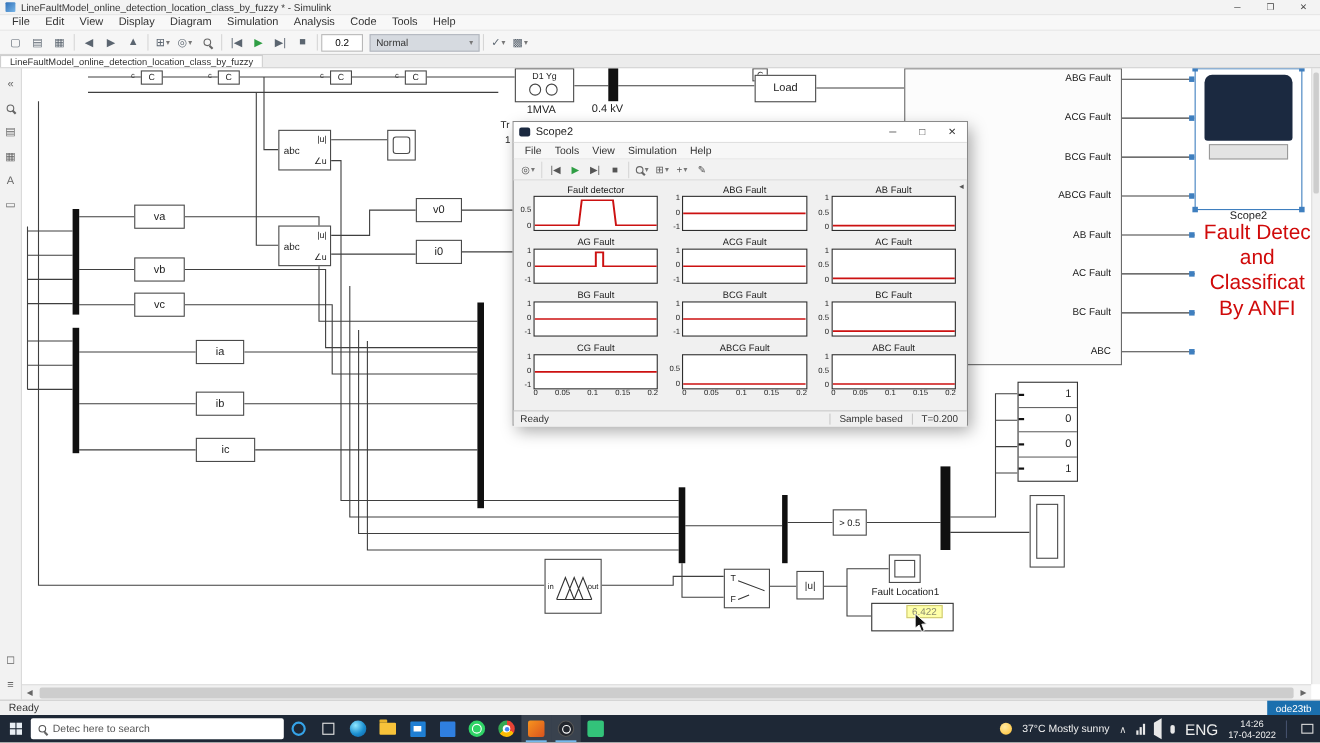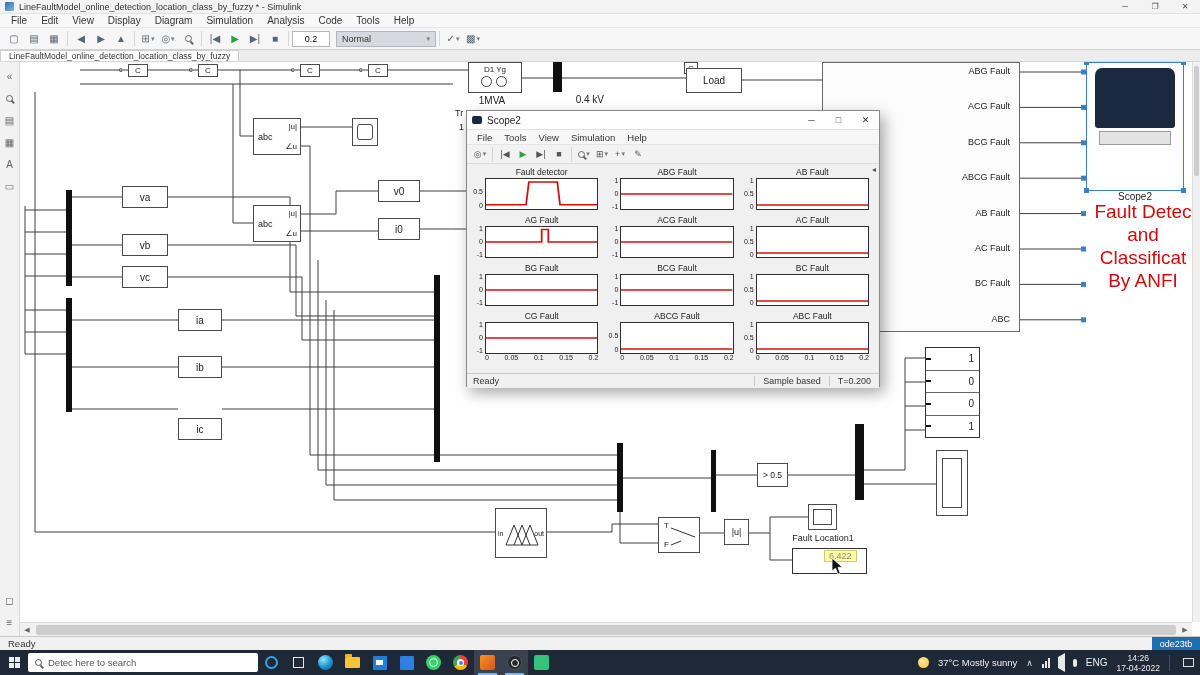--- a/index.html
+++ b/index.html
@@ -122,21 +122,21 @@
   .ic-obs::after{content:'';width:6px;height:6px;border:1.6px solid #fff;border-radius:50%}
   .ic-your-phone{width:15px;height:15px;border-radius:2px;background:#33c37a}
   .tray{margin-left:auto;display:flex;align-items:center;gap:9px;padding-right:6px}
   .sun{width:11px;height:11px;border-radius:50%;background:radial-gradient(circle at 40% 35%,#ffe9a3,#ffc02e)}
   .weather-text{font-size:9.5px;color:#f0f0f0}
   .caret{font-size:9px;color:#ddd}
   .netbars{display:flex;align-items:flex-end;gap:1px}
   .netbars i{width:2px;background:#e8e8e8;display:block}
   .vol{width:0;height:0;border-top:4px solid transparent;border-bottom:4px solid transparent;border-right:7px solid #e8e8e8}
   .mic{width:4px;height:8px;border-radius:2px;background:#e8e8e8}
-  .lang{font-size:10px;color:#eee}
+  .lang{font-size:14px;color:#eee}
   .clock{text-align:center;font-size:8.5px;line-height:10px;color:#eee}
   .notif{width:11px;height:9px;border:1px solid #ddd;margin-left:4px}
   .tray-div{width:1px;height:16px;background:#44506b}
 </style>
 </head>
 <body>
 
 <div class="root">
 
   <svg class="wires" width="1200" height="675" viewBox="0 0 1200 675">
@@ -184,21 +184,21 @@
   <div class="cap-blk" style="left:684px;top:62px;width:14px;height:12px">
       <span>C</span>
     </div>
 
   <div class="blk" style="left:468px;top:62px;width:54px;height:31px;font-size:8px;align-items:flex-start;justify-content:center;padding-top:2px">
     <span>D1 Yg</span>
     <i style="position:absolute;left:12px;top:13px;width:11px;height:11px;border:1.2px solid #444;border-radius:50%"></i>
     <i style="position:absolute;left:27px;top:13px;width:11px;height:11px;border:1.2px solid #444;border-radius:50%"></i>
   </div>
   <div class="lbl" style="left:462px;top:95px;width:60px;text-align:center">1MVA</div>
-  <div class="lbl" style="left:550px;top:94px;width:54px;text-align:right">0.4 kV</div>
+  <div class="lbl" style="left:538px;top:94px;width:54px;text-align:left">0.4 kV</div>
   <div class="lbl" style="left:455px;top:108px;font-size:9px">Tr</div>
   <div class="lbl" style="left:459px;top:122px;font-size:9px">1</div>
   <div class="blk" style="left:686px;top:68px;width:56px;height:25px">
       <span>Load</span>
     </div>
   <div class="bar" style="left:553px;top:62px;width:9px;height:30px"></div>
 
   <div class="bar" style="left:66px;top:190px;width:6px;height:96px"></div>
   <div class="bar" style="left:66px;top:298px;width:6px;height:114px"></div>
   <div class="blk" style="left:122px;top:186px;width:46px;height:22px">
@@ -209,21 +209,21 @@
     </div>
   <div class="blk" style="left:122px;top:266px;width:46px;height:22px">
       <span>vc</span>
     </div>
   <div class="blk" style="left:178px;top:309px;width:44px;height:22px">
       <span>ia</span>
     </div>
   <div class="blk" style="left:178px;top:356px;width:44px;height:22px">
       <span>ib</span>
     </div>
-  <div class="blk" style="left:178px;top:418px;width:44px;height:22px">
+  <div class="blk" style="left:178px;top:398px;width:54px;height:22px">
       <span>ic</span>
     </div>
 
   <div class="abc-blk" style="left:253px;top:118px">
     <span class="a">abc</span>
     <span class="m">|u|</span>
     <span class="g">∠u</span>
   </div>
   <div class="abc-blk" style="left:253px;top:205px">
     <span class="a">abc</span>

